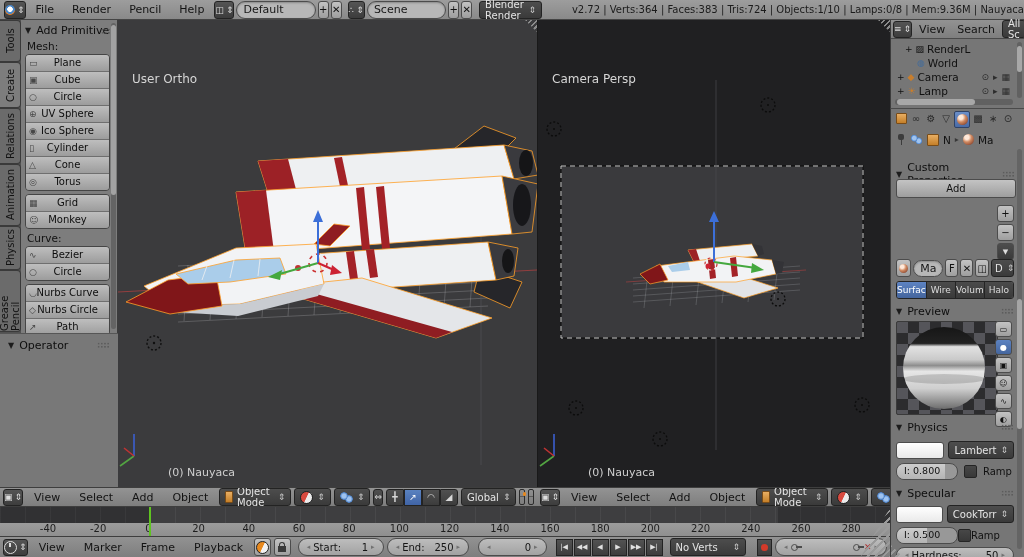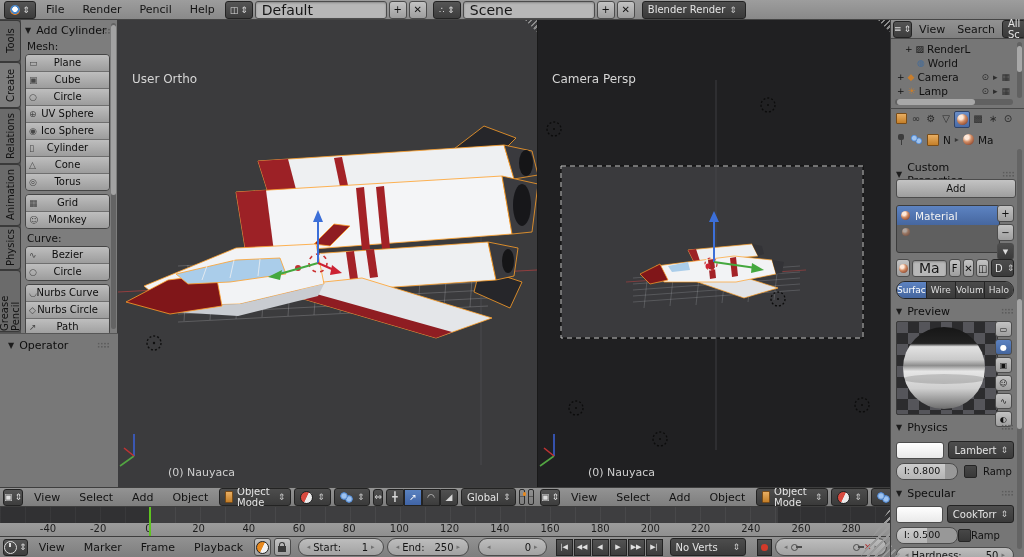--- a/index.html
+++ b/index.html
@@ -10,22 +10,22 @@
   .row{display:flex;align-items:center;}
 
   
   .hdrbar{background:linear-gradient(#939393,#7e7e7e);border-top:1px solid #3e3e3e;border-bottom:1px solid #3e3e3e;color:#141414;}
   .menu{padding:0 8px;font-size:11px;color:#131313;cursor:default;}
   .dd{background:linear-gradient(#4d4d4d,#3a3a3a);border:1px solid #232323;border-radius:3px;
       color:#e4e4e4;font-size:10px;display:inline-flex;align-items:center;gap:4px;height:16px;padding:0 5px;}
   .dd .ud{font-size:9px;color:#c9c9c9;}
   .lite{background:linear-gradient(#c3c3c3,#9e9e9e);border:1px solid #4c4c4c;border-radius:3px;color:#111;
         display:inline-flex;align-items:center;justify-content:center;height:16px;font-size:10px;}
-  .field{background:#b7b7b7;border:1px solid #4c4c4c;border-radius:3px;color:#161616;
-         display:inline-flex;align-items:center;height:16px;padding:0 6px;font-size:14px;box-shadow:inset 0 1px 2px rgba(0,0,0,.25);}
+  .field{background:#b7b7b7;border:1px solid #4c4c4c;border-radius:9px;color:#161616;
+         display:inline-flex;align-items:center;height:16px;padding:0 6px;font-size:11px;box-shadow:inset 0 1px 2px rgba(0,0,0,.25);}
   .pill{background:linear-gradient(#bdbdbd,#a2a2a2);border:1px solid #4c4c4c;border-radius:9px;height:16px;
         display:inline-flex;align-items:center;font-size:10px;color:#151515;padding:0 8px;position:relative;}
   .pill::before{content:"◂";font-size:7px;opacity:.4;margin-right:3px;}
   .pill::after{content:"▸";font-size:7px;opacity:.4;margin-left:3px;}
   .phdr{font-size:11px;color:#0e0e0e;display:flex;align-items:center;gap:5px;}
   .phdr .tri{font-size:8px;color:#1c1c1c;}
   .dots{width:13px;height:7px;background-image:radial-gradient(#565656 34%,transparent 36%);background-size:3.2px 3.2px;opacity:.8;}
   .chk{width:11px;height:11px;background:linear-gradient(#474747,#383838);border:1px solid #242424;border-radius:2px;}
   .grip{background:repeating-linear-gradient(135deg,#9a9a9a 0 2px,transparent 2px 5.5px);}
 
@@ -130,21 +130,21 @@
   .pin-icon{position:relative;width:10px;height:13px;display:inline-block;}
   .pin-icon::before{content:"";position:absolute;left:2px;top:1px;width:6px;height:6px;background:#3c3c3c;border-radius:2px;}
   .pin-icon::after{content:"";position:absolute;left:4.5px;top:7px;width:1.5px;height:5px;background:#3c3c3c;}
   .cubeic{width:10px;height:10px;background:linear-gradient(#e8ae63,#c47f28);border:1px solid #7a4c17;display:inline-block;border-radius:1px;}
   .crumb{display:flex;align-items:center;gap:4px;font-size:10.5px;color:#101010;}
   .slotbox{position:absolute;left:0;top:0;width:102px;height:46px;background:#5f5f5f;border:1px solid #3c3c3c;border-radius:3px;overflow:hidden;}
   .slotrow{height:19px;display:flex;align-items:center;gap:5px;padding:0 4px;background:linear-gradient(#5d83c2,#46679f);color:#f2f2f2;font-size:10.5px;}
   .sidecol{position:absolute;right:0;top:0;width:17px;display:flex;flex-direction:column;gap:2px;align-items:center;}
   .sqbtn{width:15px;height:15px;display:inline-flex;align-items:center;justify-content:center;
          background:linear-gradient(#c3c3c3,#9e9e9e);border:1px solid #4c4c4c;border-radius:3px;font-size:10px;color:#111;}
-  .seg{display:flex;border:1px solid #242424;border-radius:9px;overflow:hidden;height:16px;}
+  .seg{display:flex;border:1px solid #242424;border-radius:3px;overflow:hidden;height:16px;}
   .seg span{flex:1;display:inline-flex;align-items:center;justify-content:center;font-size:9px;color:#dcdcdc;
             background:linear-gradient(#4b4b4b,#3a3a3a);border-right:1px solid #242424;}
   .seg span:last-child{border-right:none;}
   .seg span.active{background:linear-gradient(#5d83c2,#44659d);color:#fff;}
   .prevbox{position:absolute;left:0;top:0;width:100px;height:92px;border:1px solid #3a3a3a;border-radius:2px;overflow:hidden;background:#222;}
   .prevcol .sqbtn{width:15px;height:14px;font-size:8px;}
   .prevcol .sqbtn.active{background:linear-gradient(#5d83c2,#44659d);color:#fff;}
   .swatch{width:58px;height:15px;background:linear-gradient(#ffffff,#e9e9e9);border:1px solid #4c4c4c;border-radius:3px;}
   .slider{position:relative;background:#989898;border:1px solid #4c4c4c;border-radius:8px;overflow:hidden;height:15px;width:60px;}
   .slider .fill{position:absolute;left:0;top:0;bottom:0;background:linear-gradient(#cdcdcd,#b4b4b4);}
@@ -178,35 +178,36 @@
       <span class="miniic">⇕</span>
     </span>
     <span class="field" style="width:118px">Scene</span>
     <span class="lite" style="width:16px">+</span>
     <span class="lite" style="width:16px">✕</span>
     <span class="dd" style="width:92px;margin-left:5px">
       <span>Blender Render</span>
       <span class="ud">⇕</span>
     </span>
     <span class="blogo"></span>
+    <span class="stats">v2.72 | Verts:364 | Faces:383 | Tris:724 | Objects:1/10 | Lamps:0/8 | Mem:9.36M | Nauyaca</span>
   </header>
 
   <div id="toolshelf" class="abs">
     <div id="vtabs">
       <div class="vtab" style="height:42px">Tools</div>
       <div class="vtab active" style="height:46px">Create</div>
       <div class="vtab" style="height:56px">Relations</div>
       <div class="vtab" style="height:62px">Animation</div>
       <div class="vtab" style="height:44px">Physics</div>
       <div class="vtab" style="height:62px">Grease Pencil</div>
     </div>
     <div id="shelfbody">
       <div class="phdr" style="margin:2px 0 2px 0;position:relative">
         <span class="tri">▼</span>
-        <span>Add Cylinder</span>
+        <span>Add Primitive</span>
         <span class="dots" style="position:absolute;right:-4px;top:4px"></span>
       </div>
       <div class="slabel">Mesh:</div>
       <div class="sgroup">
         <div class="sbtn"><span class="bi">▭</span><span>Plane</span></div>
         <div class="sbtn"><span class="bi">▣</span><span>Cube</span></div>
         <div class="sbtn"><span class="bi">○</span><span>Circle</span></div>
         <div class="sbtn"><span class="bi">⊕</span><span>UV Sphere</span></div>
         <div class="sbtn"><span class="bi">◉</span><span>Ico Sphere</span></div>
         <div class="sbtn"><span class="bi">▯</span><span>Cylinder</span></div>
@@ -553,27 +554,20 @@
     </div>
     <div class="prow phdr" style="top:52px;position:absolute">
       <span class="tri">▼</span>
       <span>Custom Properties</span>
       <span class="dots" style="margin-left:auto"></span>
     </div>
     <div class="prow" style="top:70px">
       <span class="lite" style="width:100%;height:17px">Add</span>
     </div>
     <div class="prow" style="top:96px;height:48px">
-      <span class="slotbox">
-        <span class="slotrow">
-          <span class="ballic" style="width:9px;height:9px"></span>
-          <span>Material</span>
-        </span>
-        <span class="ballic" style="width:8px;height:8px;opacity:.5;margin:3px 0 0 5px"></span>
-      </span>
       <span class="sidecol">
         <span class="sqbtn">+</span>
         <span class="sqbtn">−</span>
         <span class="sqbtn" style="background:linear-gradient(#4d4d4d,#3a3a3a);color:#ddd;font-size:7px">▼</span>
       </span>
     </div>
     <div class="prow row" style="top:150px;gap:2px">
       <span class="lite" style="width:17px">
           <span class="ballic" style="width:9px;height:9px"></span>
         </span>

